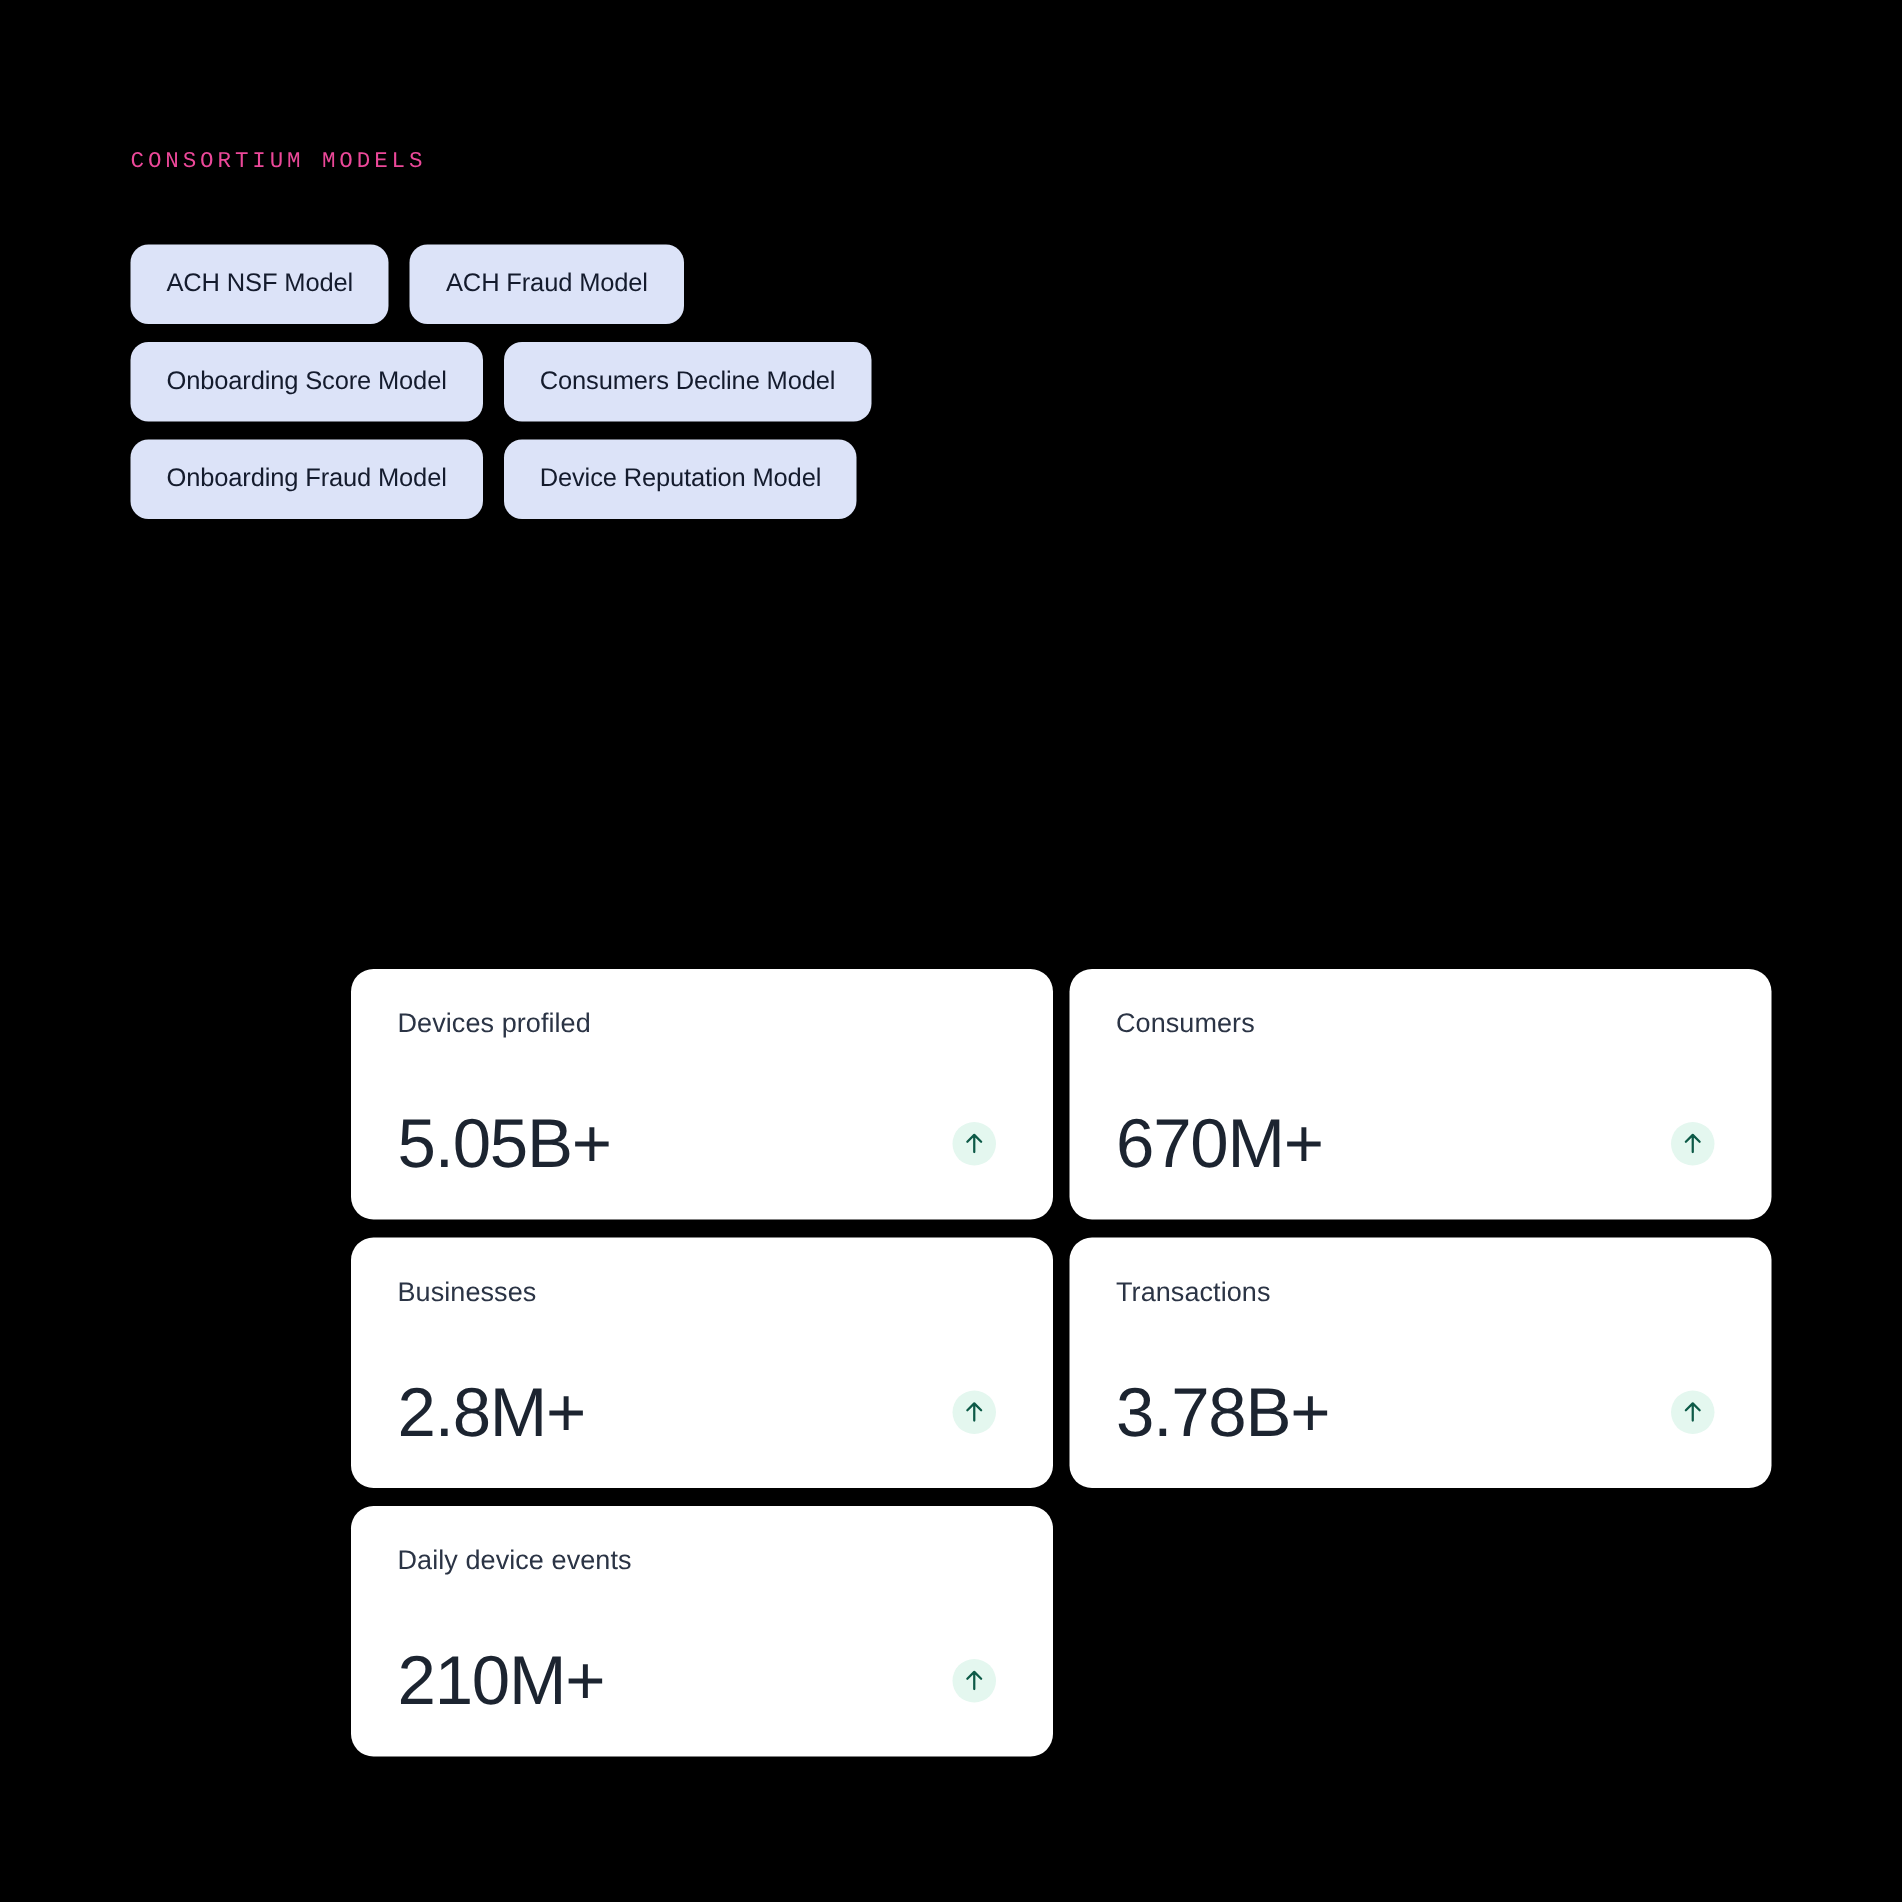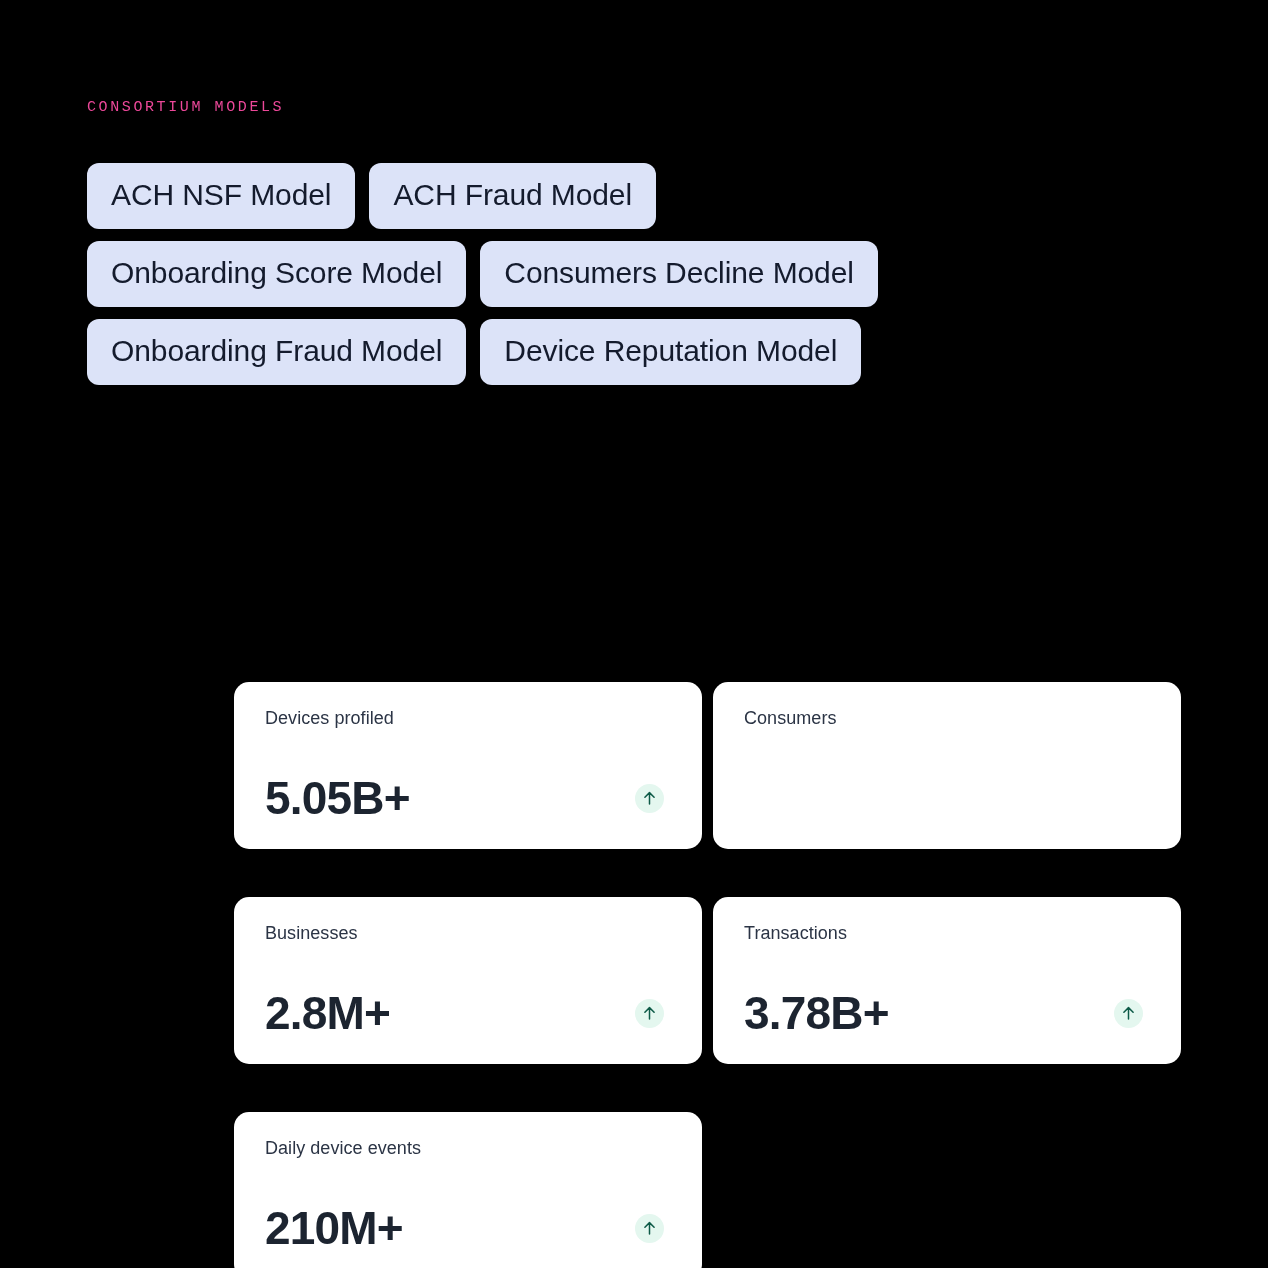--- a/index.html
+++ b/index.html
@@ -45,21 +45,21 @@
     display: flex;
     flex-direction: row;
     gap: 14px;
     align-items: flex-start;
   }
 
   .chip {
     background: #dce3f8;
     color: #141b2d;
     border-radius: 12px;
-    font-size: 30px;
+    font-size: 17px;
     font-weight: 400;
     line-height: 1;
     padding: 17px 24px 19px 24px;
     white-space: nowrap;
     letter-spacing: -0.1px;
     display: inline-flex;
     align-items: center;
   }
 
   
@@ -77,42 +77,41 @@
   .stat-card {
     background: #ffffff;
     border-radius: 15px;
     height: 167px;
     padding: 26px 28px 22px 31px;
     position: relative;
     display: flex;
     flex-direction: column;
     justify-content: space-between;
     box-shadow: 0 1px 2px rgba(0,0,0,0.06);
-    margin-top: 36px;
   }
 
   .stat-label {
     font-size: 18px;
     font-weight: 400;
     color: #2b3445;
     letter-spacing: 0.05px;
     line-height: 1.2;
   }
 
   .stat-bottom {
     display: flex;
     flex-direction: row;
     align-items: center;
     justify-content: space-between;
     padding-bottom: 6px;
   }
 
   .stat-value {
     font-size: 46px;
-    font-weight: 700;
+    font-weight: 400;
     color: #1c2430;
     line-height: 1;
     letter-spacing: -0.8px;
     text-align: center;
   }
 
   .trend-badge {
     width: 29px;
     height: 29px;
     border-radius: 50%;
@@ -153,20 +152,28 @@
         <div class="stat-value">5.05B+</div>
         <div class="trend-badge">
           <svg width="13" height="14" viewBox="0 0 13 14">
             <path d="M6.5 13 L6.5 2 M6.5 1.6 L1.9 6.2 M6.5 1.6 L11.1 6.2" stroke="#0d5a47" stroke-width="1.5" fill="none" stroke-linecap="round" stroke-linejoin="round"></path>
           </svg>
         </div>
       </div>
     </div>
     <div class="stat-card">
       <div class="stat-label">Consumers</div>
+      <div class="stat-bottom">
+        <div class="stat-value">670M+</div>
+        <div class="trend-badge">
+          <svg width="13" height="14" viewBox="0 0 13 14">
+            <path d="M6.5 13 L6.5 2 M6.5 1.6 L1.9 6.2 M6.5 1.6 L11.1 6.2" stroke="#0d5a47" stroke-width="1.5" fill="none" stroke-linecap="round" stroke-linejoin="round"></path>
+          </svg>
+        </div>
+      </div>
     </div>
     <div class="stat-card">
       <div class="stat-label">Businesses</div>
       <div class="stat-bottom">
         <div class="stat-value">2.8M+</div>
         <div class="trend-badge">
           <svg width="13" height="14" viewBox="0 0 13 14">
             <path d="M6.5 13 L6.5 2 M6.5 1.6 L1.9 6.2 M6.5 1.6 L11.1 6.2" stroke="#0d5a47" stroke-width="1.5" fill="none" stroke-linecap="round" stroke-linejoin="round"></path>
           </svg>
         </div>

